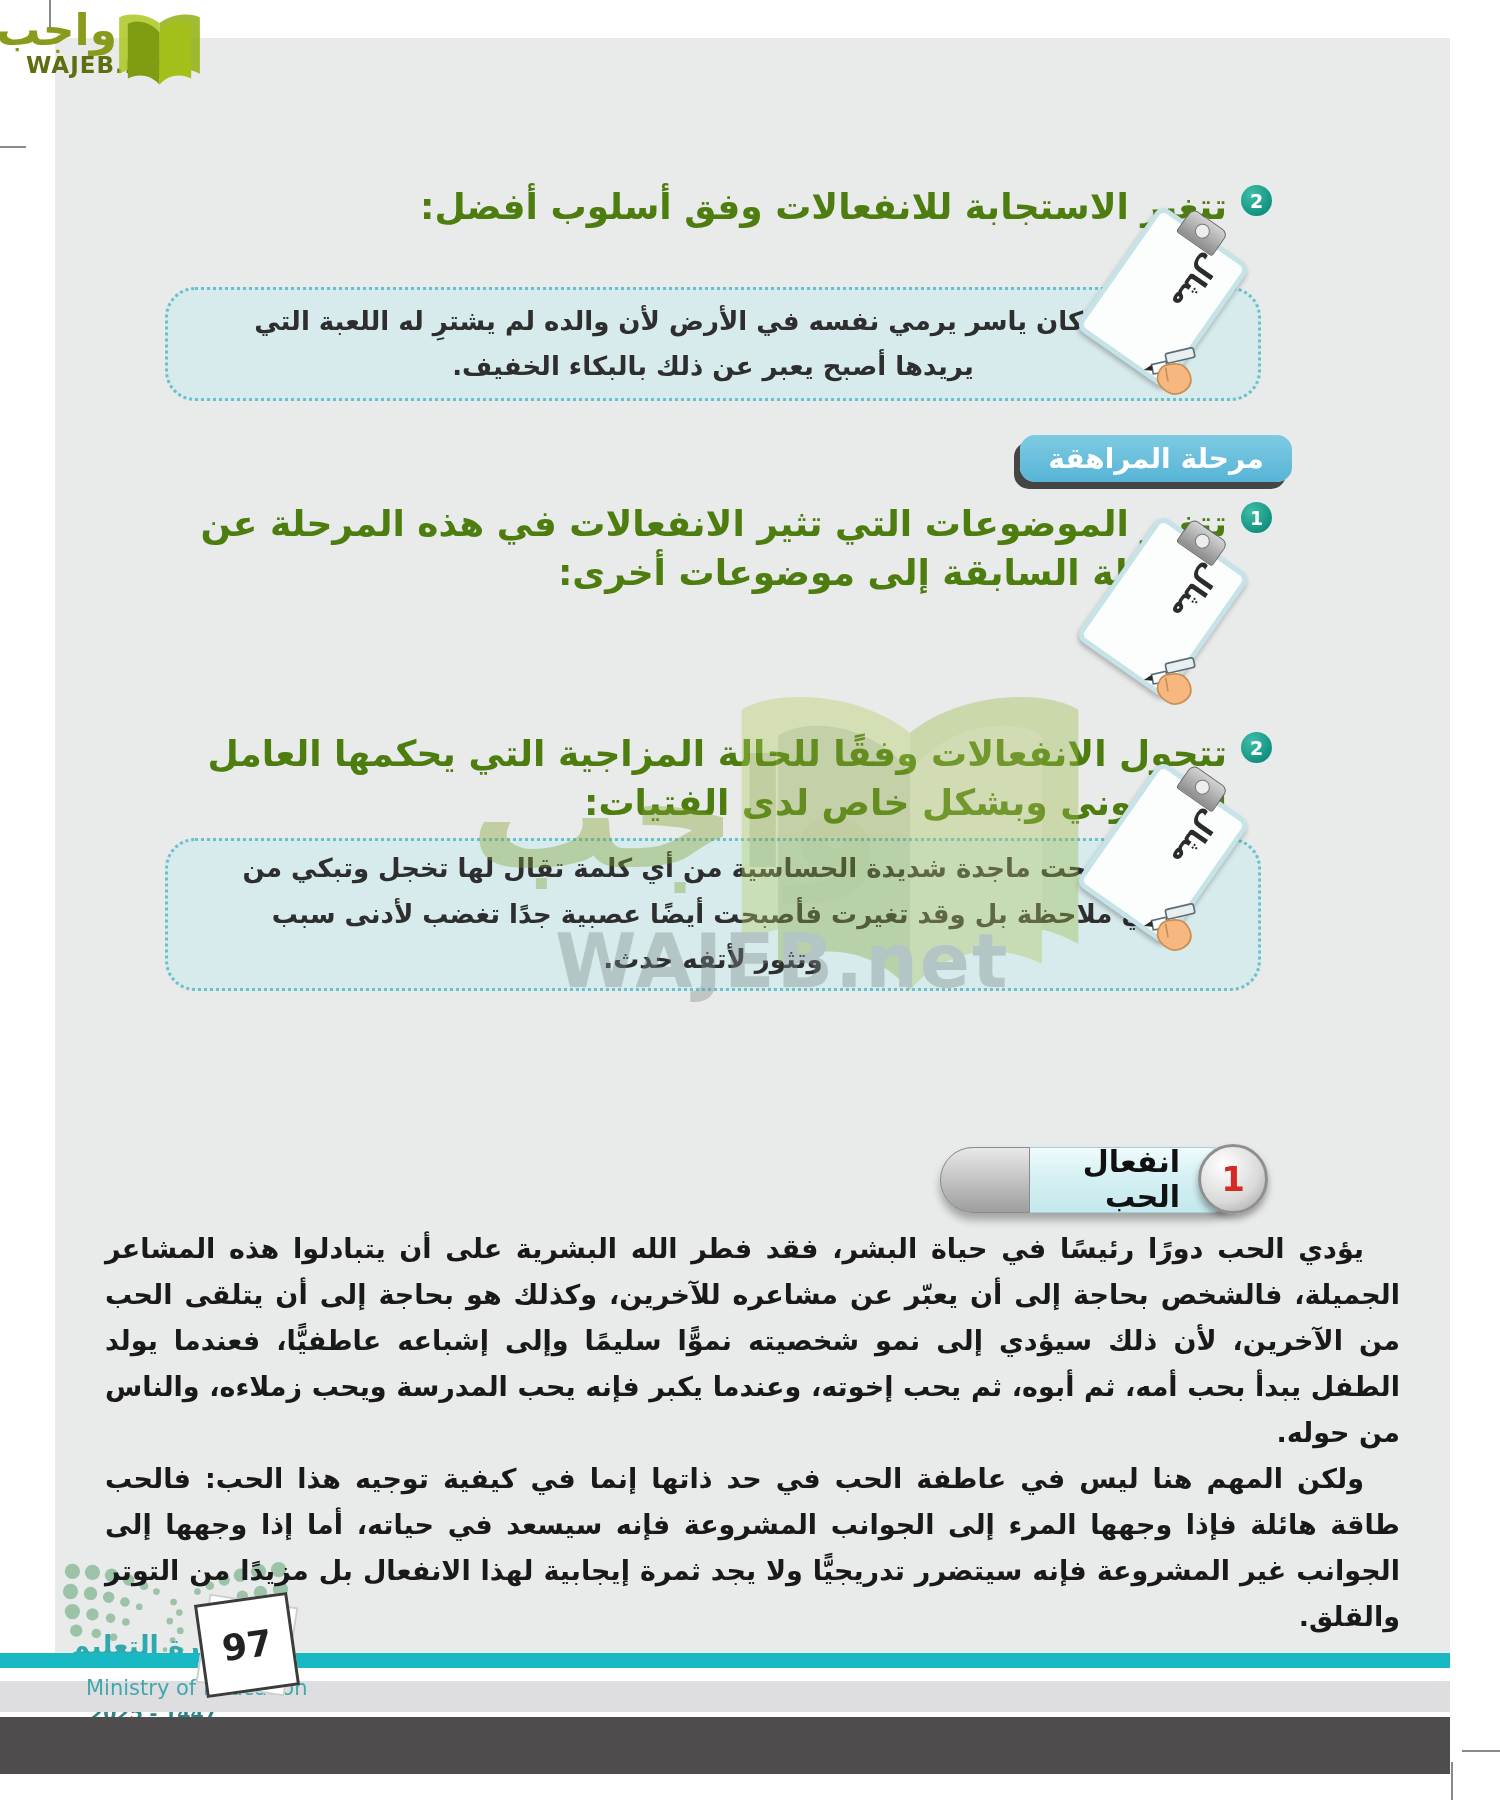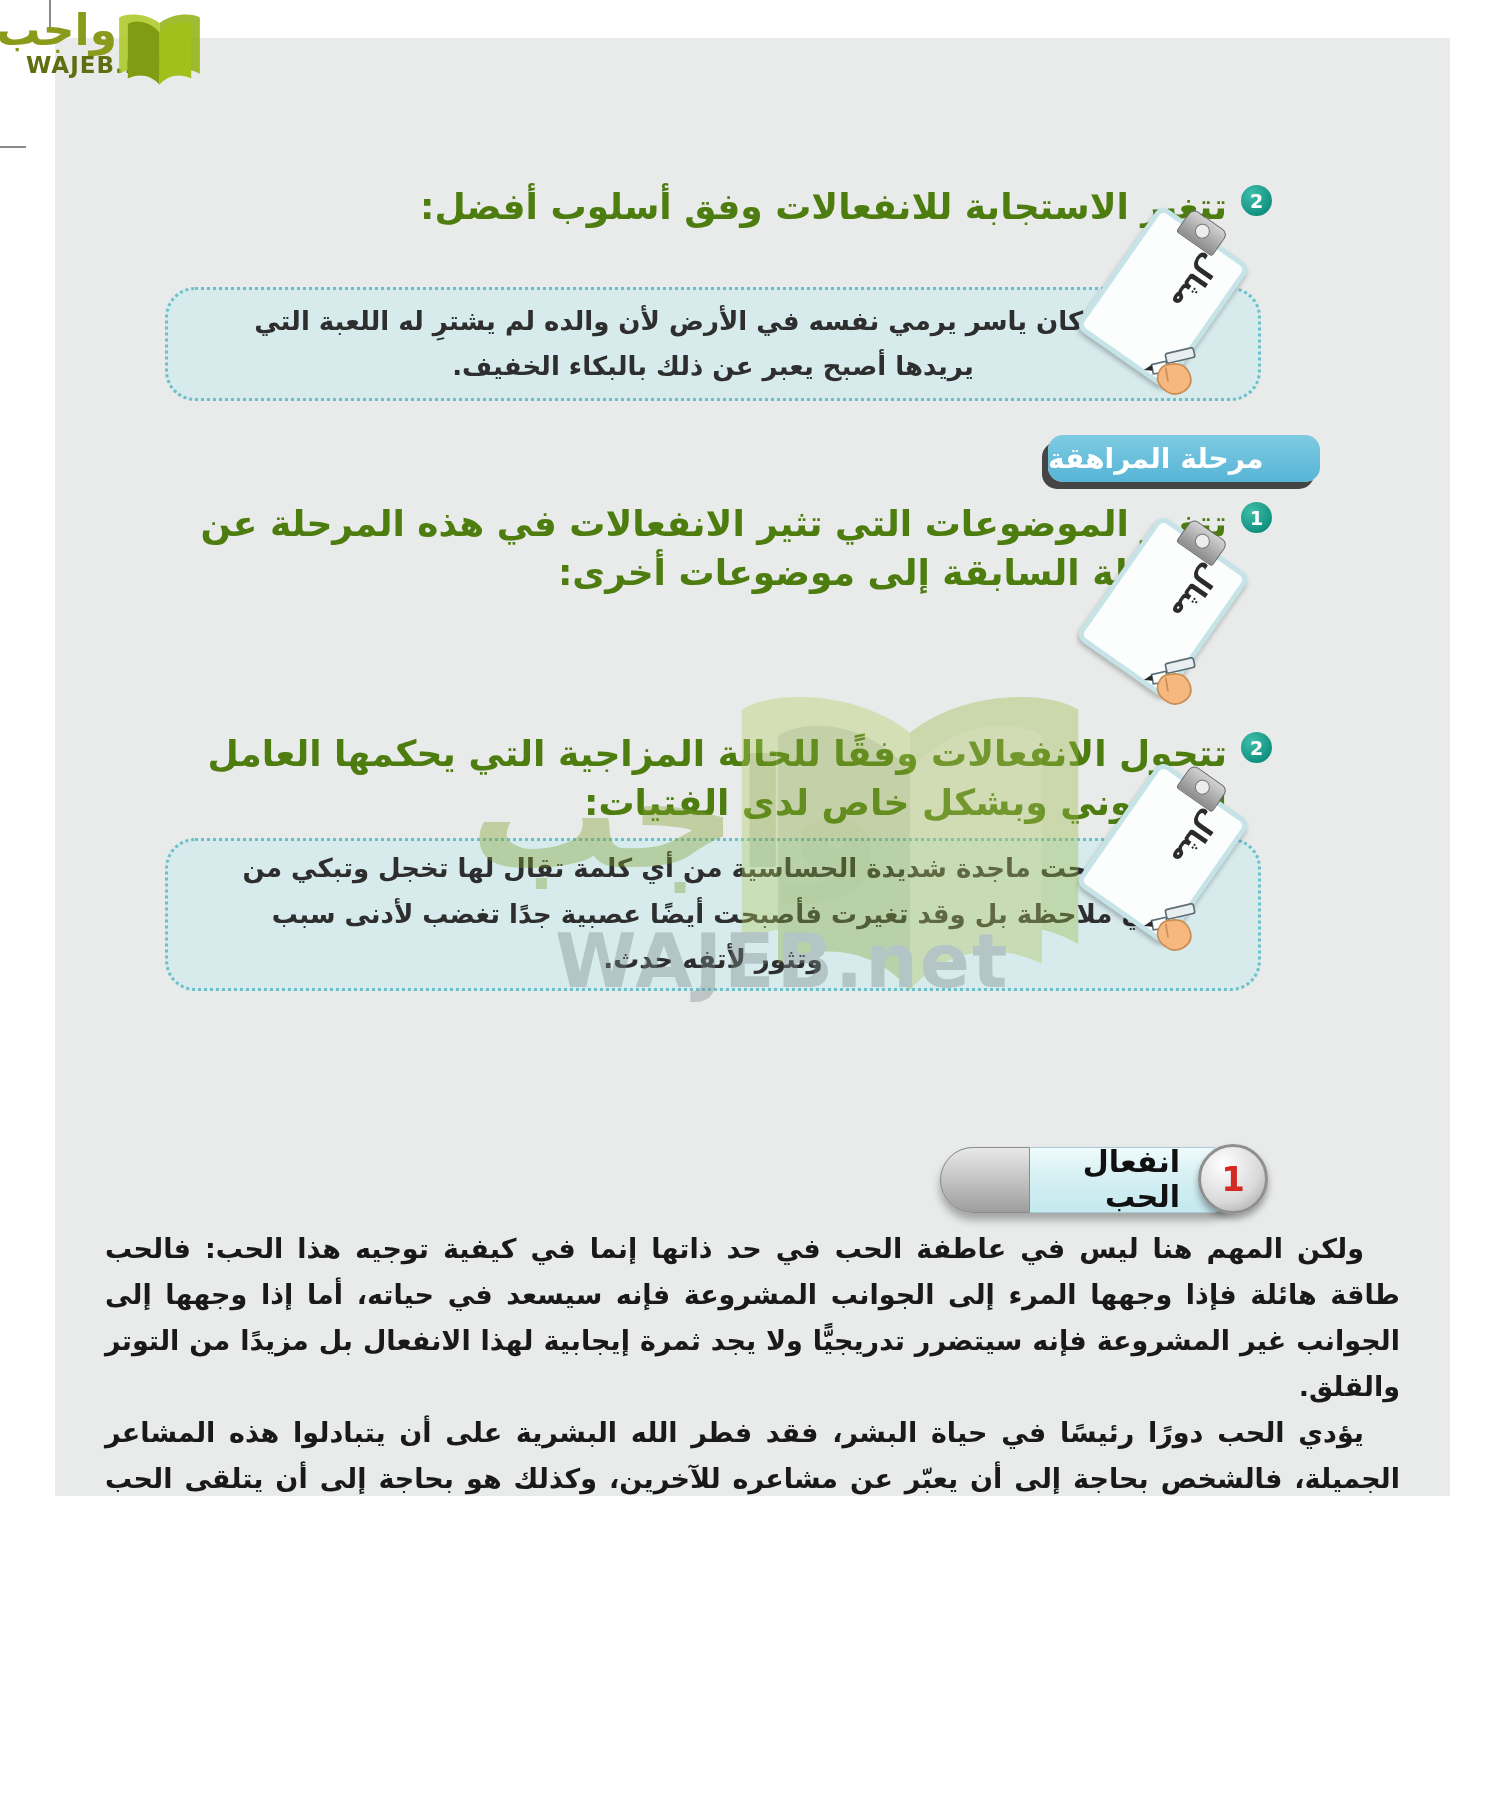--- a/index.html
+++ b/index.html
@@ -1,16 +1,16 @@
 <!DOCTYPE html>
 <html><head>
 <meta charset="utf-8">
 <style>
   html,body{margin:0;padding:0;background:#fff;}
-  .page{position:relative;width:1500px;height:1496px;background:#ffffff;overflow:hidden;
+  .page{position:relative;width:1500px;height:1800px;background:#ffffff;overflow:hidden;
         font-family:"DejaVu Sans",sans-serif;border-radius:18px;}
   .content-bg{position:absolute;left:55px;top:38px;width:1395px;height:1615px;background:#e9eaea;}
 
   
   .crop{position:absolute;background:#8a8a8a;}
   .crop.tl-v{left:49px;top:0;width:2px;height:30px;}
   .crop.tl-h{left:0;top:146px;width:26px;height:2px;}
   .crop.br-h{left:1462px;top:1750px;width:38px;height:2px;}
   .crop.br-v{left:1451px;top:1762px;width:2px;height:38px;}
 
@@ -42,21 +42,21 @@
       background:linear-gradient(#d2d2d2,#8c8c8c);border:1px solid #666;border-radius:7px 7px 3px 3px;}
   .clip::after{content:"";position:absolute;left:13px;top:5px;width:13px;height:13px;border-radius:50%;
       background:#ededed;border:1px solid #777;}
   .example-label{position:absolute;top:8px;right:16px;writing-mode:vertical-rl;direction:rtl;
       font-size:27px;font-weight:bold;color:#2b2b2b;}
   .hand-pen{position:absolute;right:-24px;bottom:-10px;width:66px;height:66px;}
 
   
   .hdr-adol{position:absolute;left:1020px;top:435px;width:272px;height:47px;border-radius:15px;
       background:linear-gradient(180deg,#7ecbe2,#57b4d6);box-shadow:-6px 7px 0 #454545;
-      display:flex;align-items:center;z-index:3;margin-left:28px;}
+      display:flex;align-items:center;justify-content:center;z-index:3;}
   .hdr-adol span{color:#ffffff;font-size:28px;font-weight:bold;direction:rtl;}
 
   
   .hdr-third{position:absolute;left:822px;top:1022px;width:436px;height:80px;border-radius:22px;
       background:linear-gradient(160deg,#dcebec 0%,#bcd7db 45%,#9dc2ca 100%);
       box-shadow:3px 6px 9px rgba(50,70,80,.5), inset 0 2px 3px #f3fafa;
       display:flex;align-items:center;justify-content:center;z-index:3;}
   .hdr-third span{color:#dd241b;font-size:31px;font-weight:bold;direction:rtl;}
 
   
@@ -213,22 +213,22 @@
   <div class="pill">
     <div class="body"></div>
     <div class="cap"></div>
     <div class="label">انفعال الحب</div>
     <div class="ball">
       <span>1</span>
     </div>
   </div>
 
   <div class="bodytext">
+    <p>يؤدي الحب دورًا رئيسًا في حياة البشر، فقد فطر الله البشرية على أن يتبادلوا هذه المشاعر الجميلة، فالشخص بحاجة إلى أن يعبّر عن مشاعره للآخرين، وكذلك هو بحاجة إلى أن يتلقى الحب من الآخرين، لأن ذلك سيؤدي إلى نمو شخصيته نموًّا سليمًا وإلى إشباعه عاطفيًّا، فعندما يولد الطفل يبدأ بحب أمه، ثم أبوه، ثم يحب إخوته، وعندما يكبر فإنه يحب المدرسة ويحب زملاءه، والناس من حوله.</p>
     <p>ولكن المهم هنا ليس في عاطفة الحب في حد ذاتها إنما في كيفية توجيه هذا الحب: فالحب طاقة هائلة فإذا وجهها المرء إلى الجوانب المشروعة فإنه سيسعد في حياته، أما إذا وجهها إلى الجوانب غير المشروعة فإنه سيتضرر تدريجيًّا ولا يجد ثمرة إيجابية لهذا الانفعال بل مزيدًا من التوتر والقلق.</p>
-    <p>يؤدي الحب دورًا رئيسًا في حياة البشر، فقد فطر الله البشرية على أن يتبادلوا هذه المشاعر الجميلة، فالشخص بحاجة إلى أن يعبّر عن مشاعره للآخرين، وكذلك هو بحاجة إلى أن يتلقى الحب من الآخرين، لأن ذلك سيؤدي إلى نمو شخصيته نموًّا سليمًا وإلى إشباعه عاطفيًّا، فعندما يولد الطفل يبدأ بحب أمه، ثم أبوه، ثم يحب إخوته، وعندما يكبر فإنه يحب المدرسة ويحب زملاءه، والناس من حوله.</p>
   </div>
 
   <svg class="moe-dots" width="235" height="105" viewBox="0 0 240 110">
     <g fill="#9cc3a8">
       <circle cx="12" cy="12" r="8"></circle>
         <circle cx="33" cy="13" r="8"></circle>
         <circle cx="53" cy="16" r="7"></circle>
         <circle cx="71" cy="21" r="6"></circle>
         <circle cx="87" cy="27" r="4.5"></circle>
         <circle cx="100" cy="33" r="3.5"></circle>

